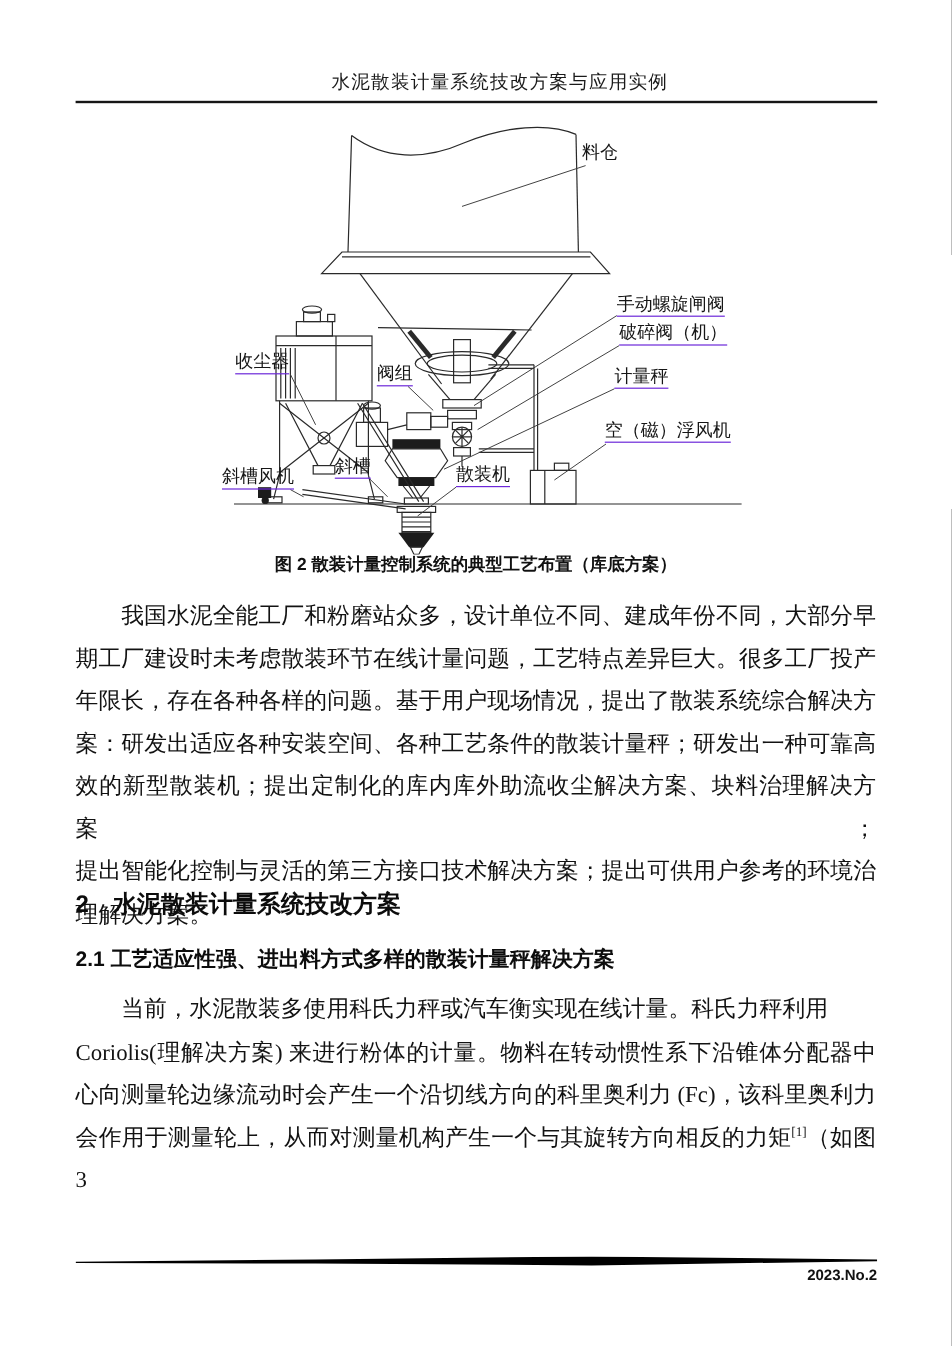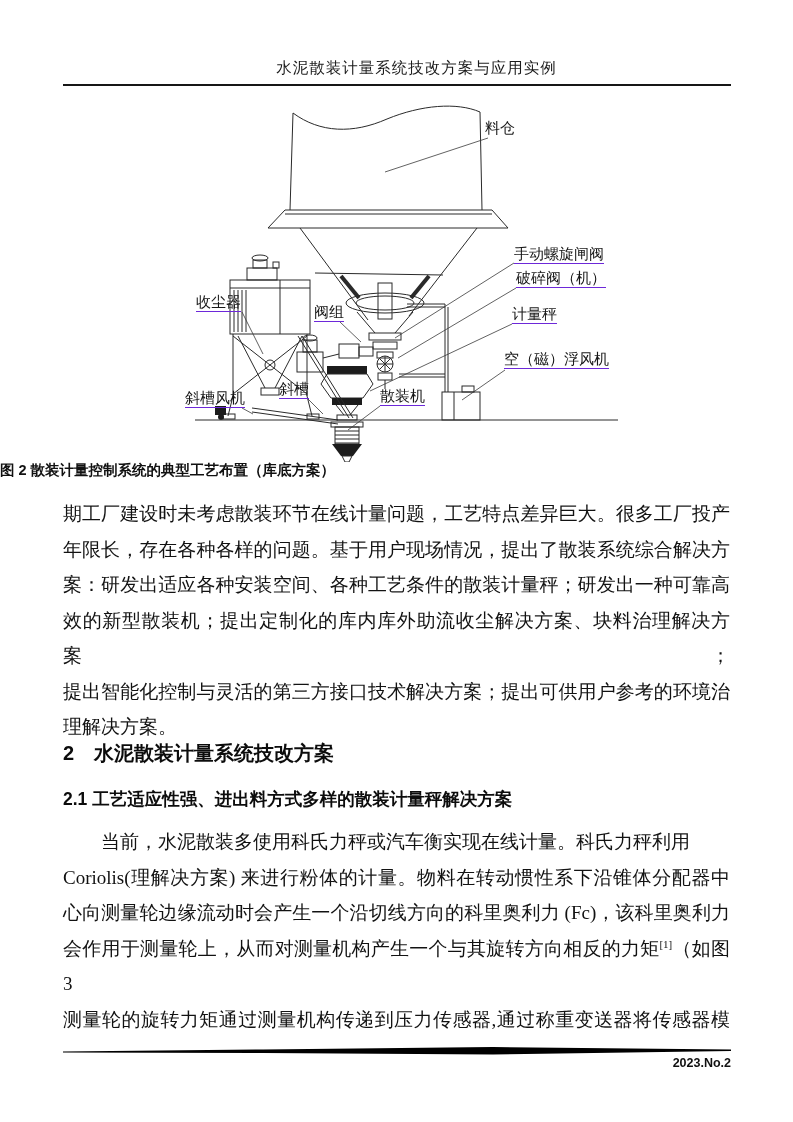--- a/index.html
+++ b/index.html
@@ -10,21 +10,21 @@
   .header-title{position:absolute;top:58px;left:0;width:100%;text-align:center;
         font-size:15.5px;letter-spacing:1px;color:#1a1a1a;padding-left:20px;}
   .header-rule{position:absolute;top:84px;left:63px;width:668px;border-top:2px solid #161616;}
 
   
   .figure{position:absolute;left:185px;top:100px;width:445px;height:362px;}
   .figure svg{position:absolute;left:0;top:0;}
   .dlabel{position:absolute;font-size:15px;line-height:16px;color:#161616;white-space:nowrap;
         font-family:"Liberation Serif","DejaVu Serif",serif;}
   .dlabel.ul{border-bottom:1px solid #6d28d9;padding-bottom:1px;}
-  .caption{position:absolute;top:461px;left:0;width:100%;
+  .caption{position:absolute;top:461px;left:0;width:100%;text-align:center;
         font-family:"Liberation Sans","DejaVu Sans",sans-serif;font-weight:bold;
         font-size:14.5px;color:#111;}
 
   
   .para{position:absolute;left:63px;width:667px;font-size:19px;line-height:35.5px;
         text-align:justify;color:#121212;}
   .pline{text-align:justify;-moz-text-align-last:justify;text-align-last:justify;}
   .pline.noj{text-align-last:left;-moz-text-align-last:left;}
   .pline.indent{text-indent:2em;}
   .supref{font-size:11px;vertical-align:super;line-height:0;}
@@ -158,37 +158,37 @@
     <div class="dlabel ul" style="left:11px;top:194px;">收尘器</div>
     <div class="dlabel ul" style="left:129px;top:204px;">阀组</div>
     <div class="dlabel ul" style="left:0px;top:290px;">斜槽风机</div>
     <div class="dlabel ul" style="left:94px;top:281px;">斜槽</div>
     <div class="dlabel ul" style="left:195px;top:288px;">散装机</div>
   </div>
 
   <div class="caption">图 2 散装计量控制系统的典型工艺布置（库底方案）</div>
 
   <div class="para" style="top:496px;">
+    <div class="pline indent">我国水泥全能工厂和粉磨站众多，设计单位不同、建成年份不同，大部分早</div>
     <div class="pline">期工厂建设时未考虑散装环节在线计量问题，工艺特点差异巨大。很多工厂投产</div>
     <div class="pline">年限长，存在各种各样的问题。基于用户现场情况，提出了散装系统综合解决方</div>
     <div class="pline">案：研发出适应各种安装空间、各种工艺条件的散装计量秤；研发出一种可靠高</div>
     <div class="pline">效的新型散装机；提出定制化的库内库外助流收尘解决方案、块料治理解决方案；</div>
     <div class="pline">提出智能化控制与灵活的第三方接口技术解决方案；提出可供用户参考的环境治</div>
     <div class="pline noj">理解决方案。</div>
   </div>
 
   <div class="h2">2　水泥散装计量系统技改方案</div>
   <div class="h21">2.1 工艺适应性强、进出料方式多样的散装计量秤解决方案</div>
 
   <div class="para" style="top:824px;">
     <div class="pline indent noj">当前，水泥散装多使用科氏力秤或汽车衡实现在线计量。科氏力秤利用</div>
     <div class="pline">Coriolis(理解决方案) 来进行粉体的计量。物料在转动惯性系下沿锥体分配器中</div>
     <div class="pline">心向测量轮边缘流动时会产生一个沿切线方向的科里奥利力 (Fc)，该科里奥利力</div>
     <div class="pline"><span>会作用于测量轮上，从而对测量机构产生一个与其旋转方向相反的力矩</span><sup class="supref">[1]</sup><span>（如图 3</span></div>
-    <div class="pline">测量轮的旋转力矩通过测量机构传递到压力传感器,通过称重变送器将传感器模</div>
   </div>
 
   <svg class="footer-bar" width="668" height="10" viewBox="0 0 668 10">
     <polygon points="0,4.5 200,2.5 430,0 668,2.5 668,4 430,7.5 200,6 0,5.5" fill="#000"></polygon>
   </svg>
   <div class="footer-issue">2023.No.2</div>
 
 </div>
 
 </body></html>

